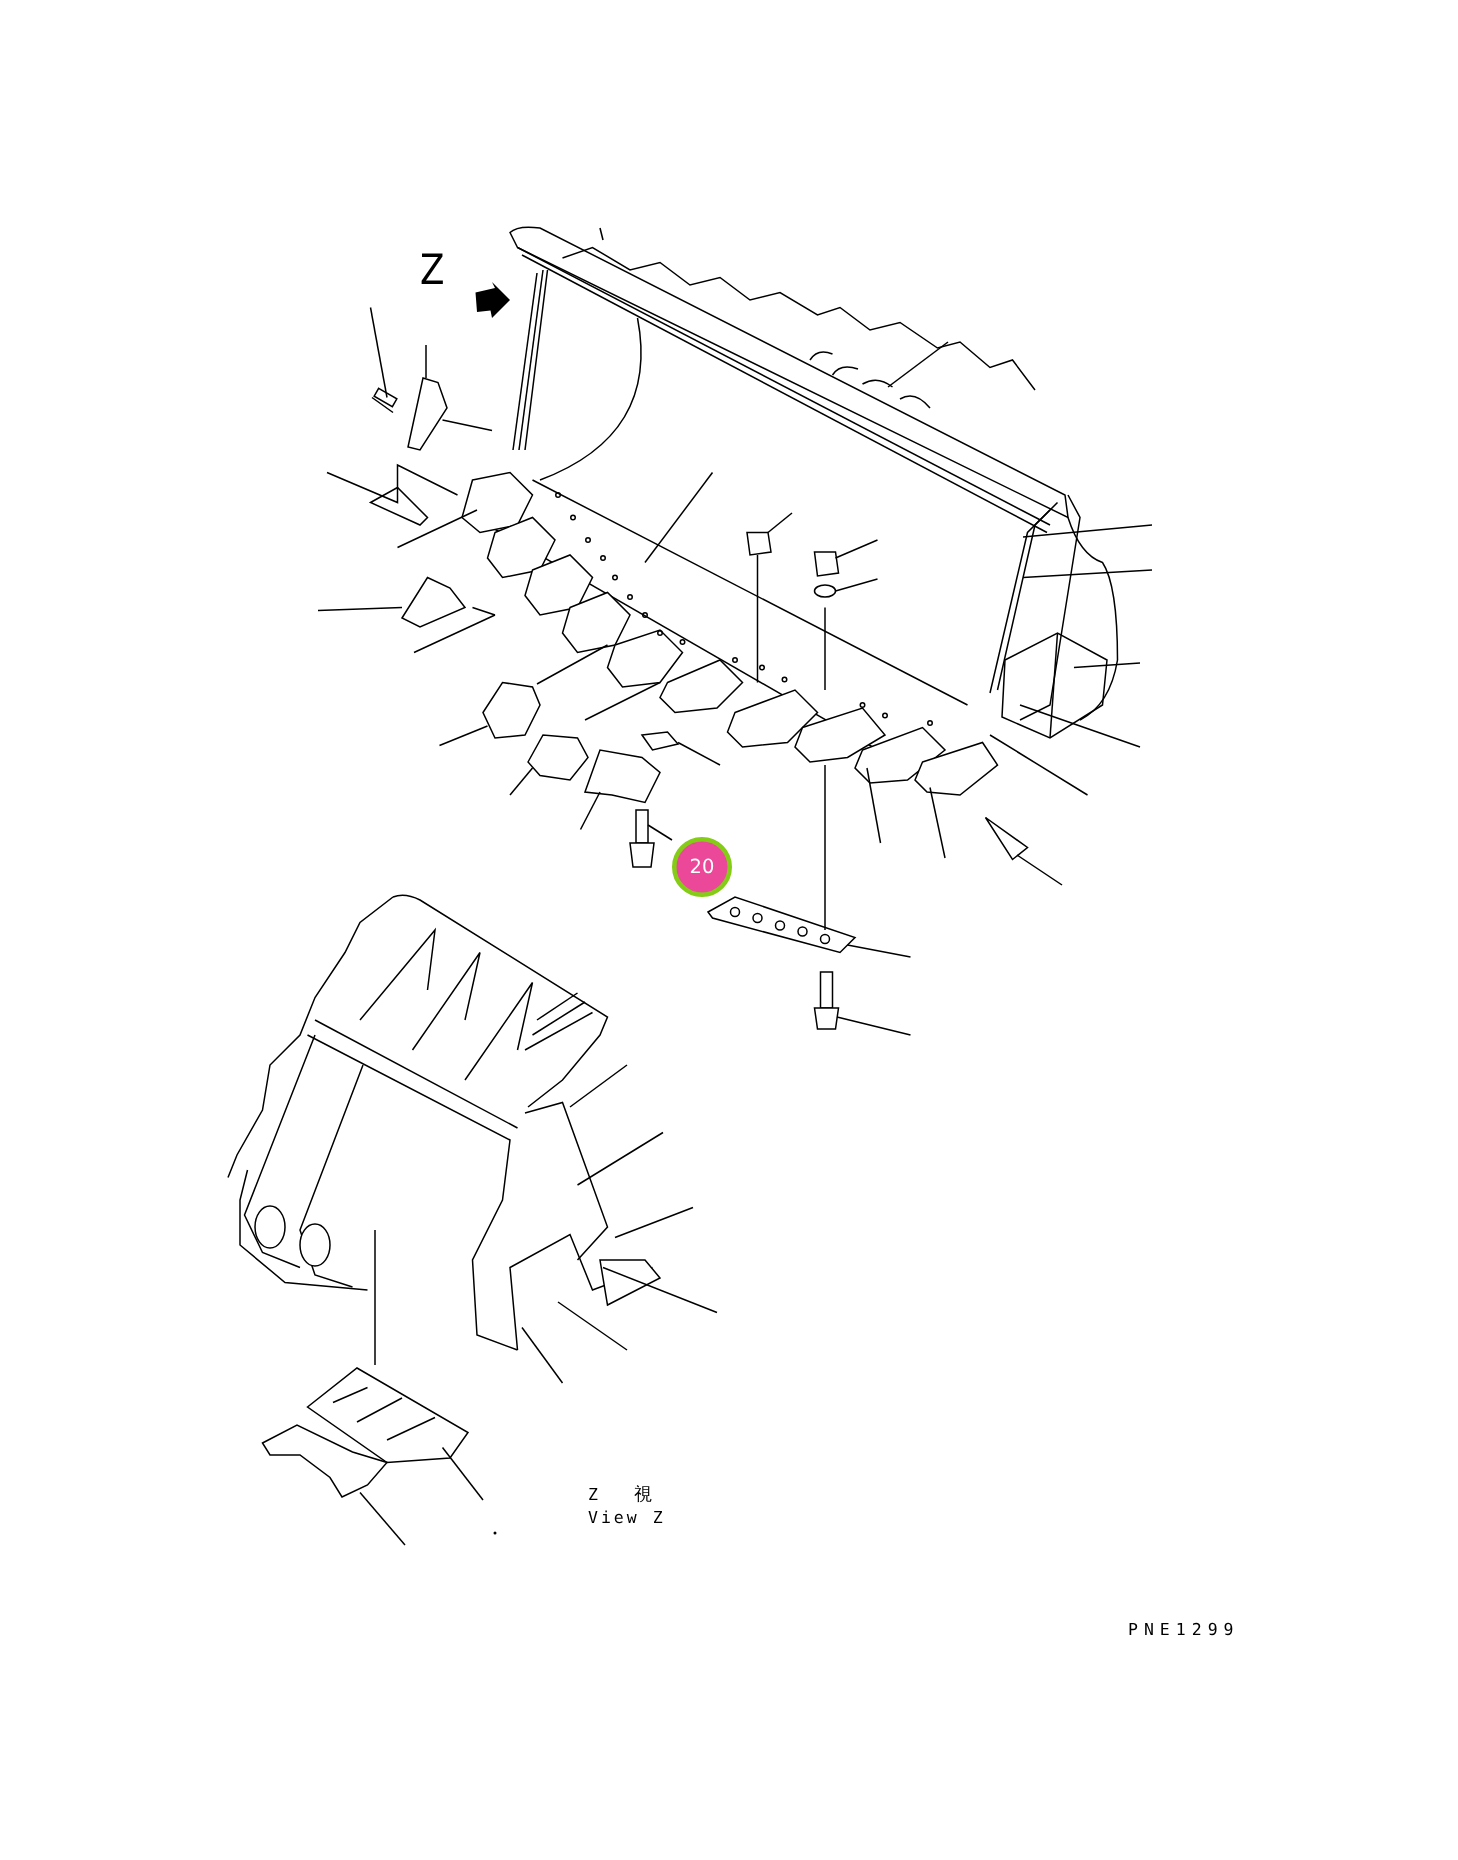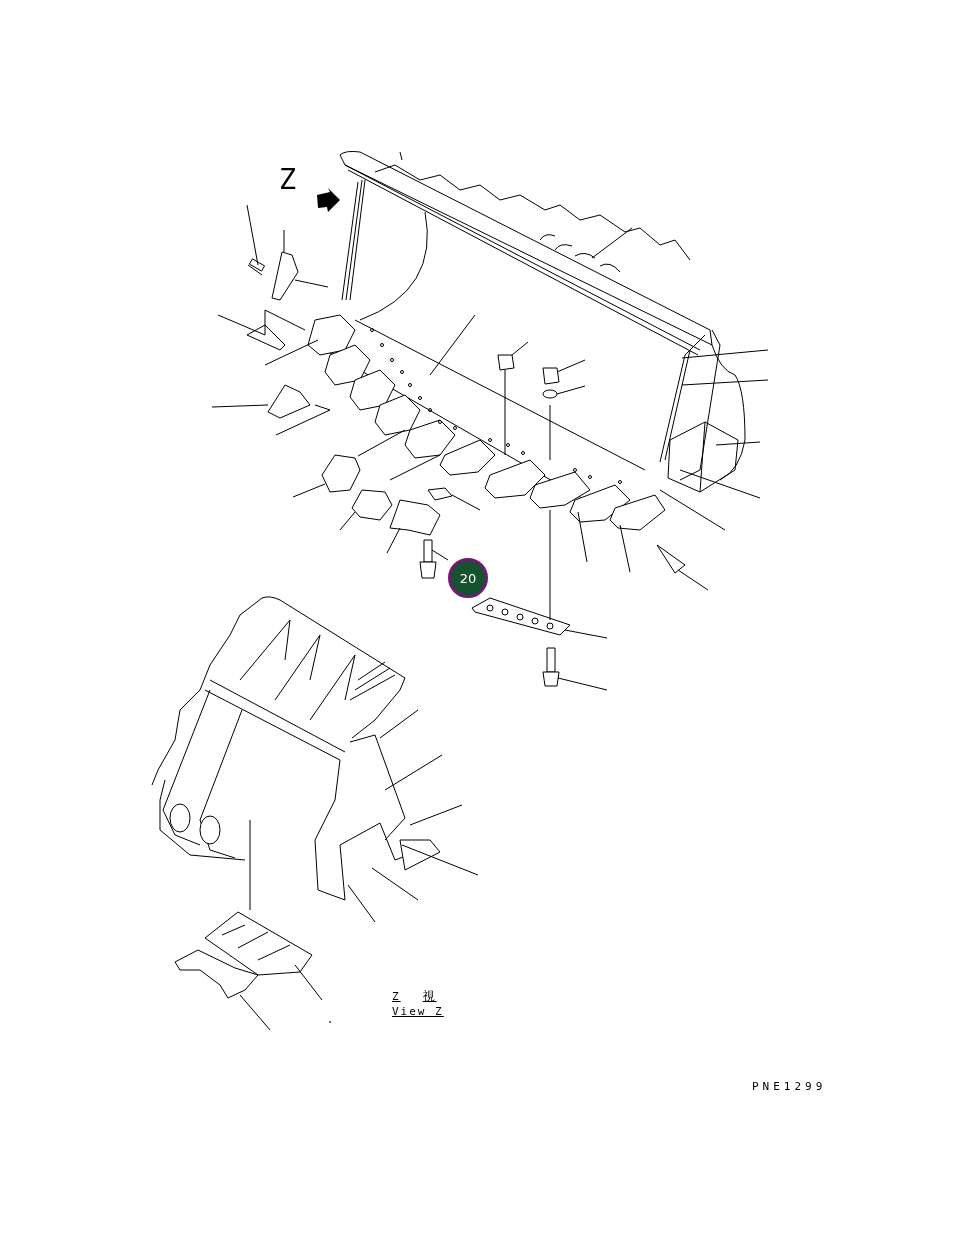--- a/index.html
+++ b/index.html
@@ -6,24 +6,24 @@
   body { width: 972px; height: 1240px; position: relative; overflow: hidden;
          font-family: "DejaVu Sans Mono", monospace; color: #000; }
   .canvas { position: absolute; left: 0; top: 0; width: 972px; height: 1240px; }
   svg.drawing { position: absolute; left: 0; top: 0; }
   svg.drawing * { vector-effect: non-scaling-stroke; }
   .ln { stroke: #000; stroke-width: 1; fill: none; }
   .lf { stroke: #000; stroke-width: 1; fill: #fff; }
   .view-letter { position: absolute; left: 280px; top: 166px; font-family: "DejaVu Sans", sans-serif;
                  font-size: 28px; line-height: 1; transform: scaleX(0.85); transform-origin: left top; }
   .callout { position: absolute; left: 448px; top: 558px; width: 40px; height: 40px; border-radius: 50%;
-             background: #14532d; border: 3px solid #701a75; box-sizing: border-box;
+             background: #ec4899; border: 3px solid #84cc16; box-sizing: border-box;
              display: flex; align-items: center; justify-content: center; cursor: pointer; }
   .callout span { color: #fff; font-family: "DejaVu Sans", sans-serif; font-size: 13px; line-height: 1; }
-  .caption { position: absolute; left: 392px; top: 990px; font-size: 11px; line-height: 1; letter-spacing: 2px; text-decoration: underline; }
+  .caption { position: absolute; left: 392px; top: 990px; font-size: 11px; line-height: 1; letter-spacing: 2px; }
   .caption .row { white-space: pre; height: 16px; }
   .caption .kanji { margin-left: 22px; font-family: "DejaVu Sans", sans-serif; font-size: 12px; }
   .drawing-id { position: absolute; left: 752px; top: 1080px; font-size: 11px; letter-spacing: 4px; text-align: right; }
 </style>
 </head>
 <body>
 
 <div class="canvas">
 
   <svg class="drawing" width="972" height="1240" viewBox="0 0 972 1240">

